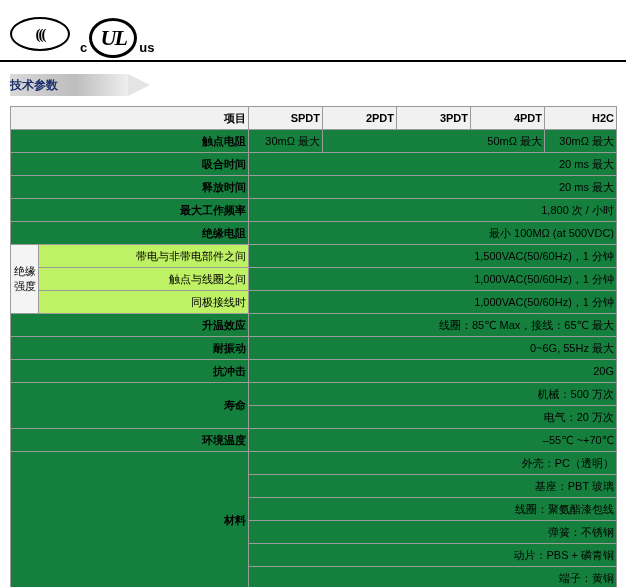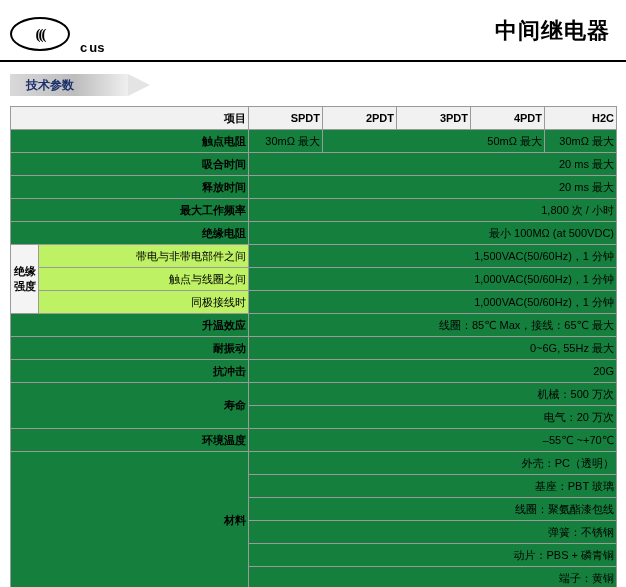--- a/index.html
+++ b/index.html
@@ -53,21 +53,21 @@
   .section-bar .fill{
     position:absolute;left:0;top:0;height:22px;width:118px;
     background:linear-gradient(to right,#d9d9d9 0%,#bdbdbd 55%,#efefef 100%);
   }
   .section-bar .arrow{
     position:absolute;left:118px;top:0;width:0;height:0;
     border-top:11px solid transparent;border-bottom:11px solid transparent;
     border-left:22px solid #e4e4e4;
   }
   .section-bar .label{
-    position:absolute;left:16px;top:3px;font-size:12px;font-weight:bold;color:#1b2f6b;
+    position:absolute;left:0;top:3px;font-size:12px;font-weight:bold;color:#1b2f6b;
   }
 
   
   table.spec{
     border-collapse:collapse;
     width:606px;
     margin:0 10px;
     table-layout:fixed;
   }
   table.spec td{
@@ -75,36 +75,36 @@
     text-align:right;
     vertical-align:middle;
     height:20px;
     font-size:11px;
     padding:1px 2px;
   }
   td.hdr{background:#f1f1f1;font-weight:bold;}
   td.lbl{background:#15803d;font-weight:bold;}
   td.sublbl{background:#bef264;}
   td.val{background:#15803d;}
-  td.vgroup{background:#f4f4f4;font-weight:bold;}
+  td.vgroup{background:#f4f4f4;font-weight:normal;}
 </style>
 </head>
 <body>
 
 <div class="page">
 
   <div class="header">
     <div class="logos">
       <div class="ccc-mark">(((</div>
       <div class="ul-mark">
         <span class="ul-c">c</span>
+        <span class="ul-circle">UL</span>
         <span class="ul-us">us</span>
       </div>
     </div>
-    <div class="header-title">中间继电器</div>
     <div class="header-rule"></div>
   </div>
 
   <div class="section-bar">
     <div class="fill"></div>
     <div class="arrow"></div>
     <div class="label">技术参数</div>
   </div>
 
   <table class="spec">

